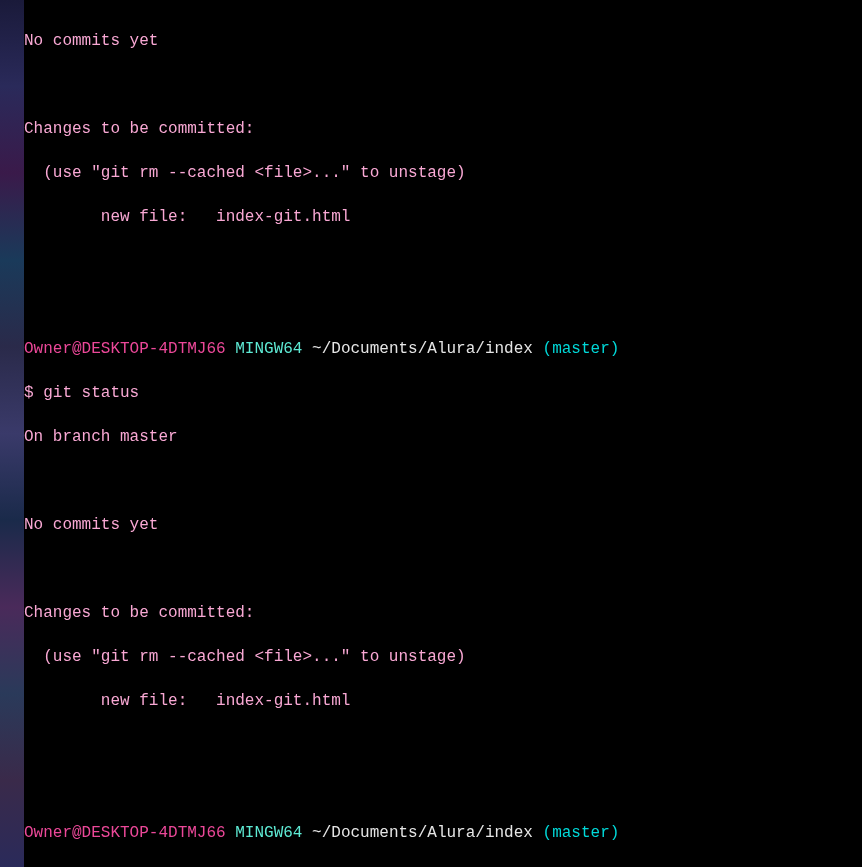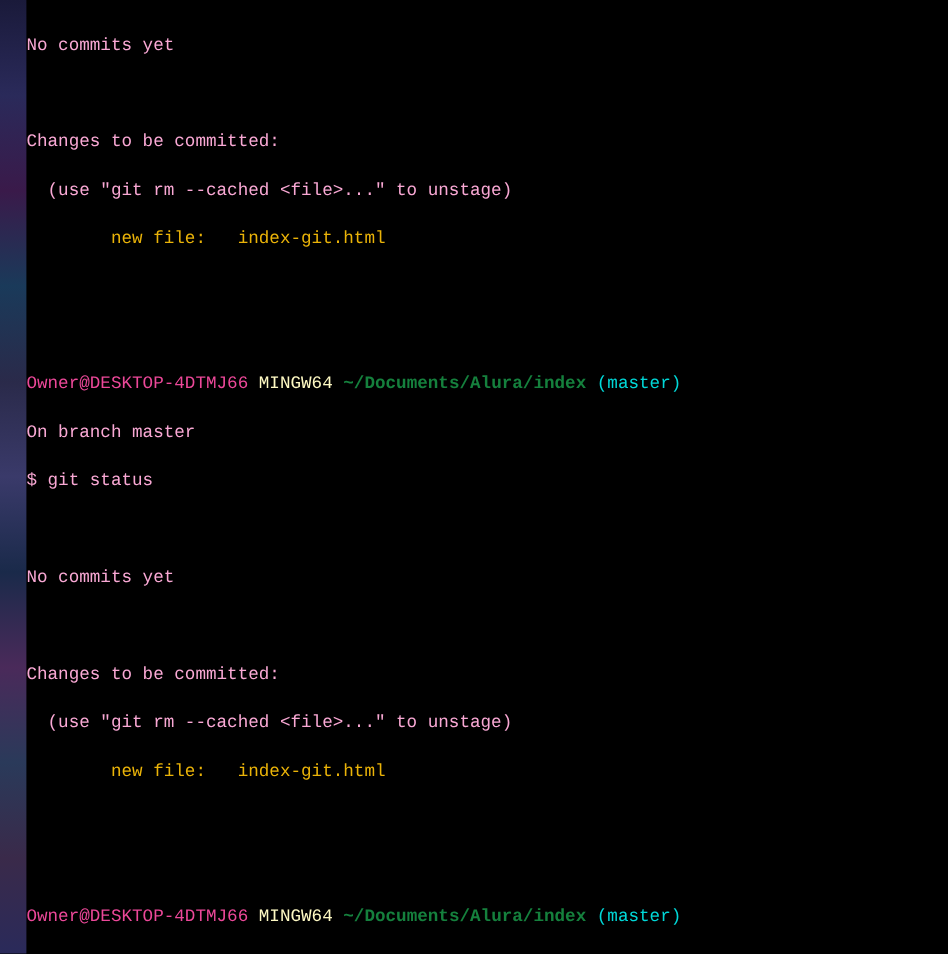--- a/index.html
+++ b/index.html
@@ -37,41 +37,41 @@
       z-index: 1;
       margin-left: 24px;
       white-space: pre;
     }
     .line {
       display: block;
       min-height: 22px;
     }
     .white { color: #f9a8d4; }
     .prompt-user { color: #ec4899; }
-    .prompt-mingw { color: #fef9c3; margin-top: 20px; }
-    .prompt-path { color: #15803d; font-weight: bold; }
+    .prompt-mingw { color: #5eead4; margin-top: 20px; }
+    .prompt-path { color: #e5e5e5; }
     .prompt-branch { color: #00d8d8; margin-top: 24px; }
-    .newfile { color: #eab308; }
+    .newfile { color: #f9a8d4; }
   </style>
 </head>
 <body>
 
 <div class="left-edge"></div>
 
 <div class="terminal">
 <span class="line white">No commits yet</span>
 <span class="line"> </span>
 <span class="line white">Changes to be committed:</span>
 <span class="line white">  (use "git rm --cached &lt;file&gt;..." to unstage)</span>
 <span class="line newfile">        new file:   index-git.html</span>
 <span class="line"> </span>
 <span class="line"> </span>
 <span class="line"><span class="prompt-user">Owner@DESKTOP-4DTMJ66</span> <span class="prompt-mingw">MINGW64</span> <span class="prompt-path">~/Documents/Alura/index</span> <span class="prompt-branch">(master)</span></span>
+<span class="line white">$ git status</span>
 <span class="line white">On branch master</span>
-<span class="line white">$ git status</span>
 <span class="line"> </span>
 <span class="line white">No commits yet</span>
 <span class="line"> </span>
 <span class="line white">Changes to be committed:</span>
 <span class="line white">  (use "git rm --cached &lt;file&gt;..." to unstage)</span>
 <span class="line newfile">        new file:   index-git.html</span>
 <span class="line"> </span>
 <span class="line"> </span>
 <span class="line"><span class="prompt-user">Owner@DESKTOP-4DTMJ66</span> <span class="prompt-mingw">MINGW64</span> <span class="prompt-path">~/Documents/Alura/index</span> <span class="prompt-branch">(master)</span></span>
 <span class="line white">$  git status</span>

